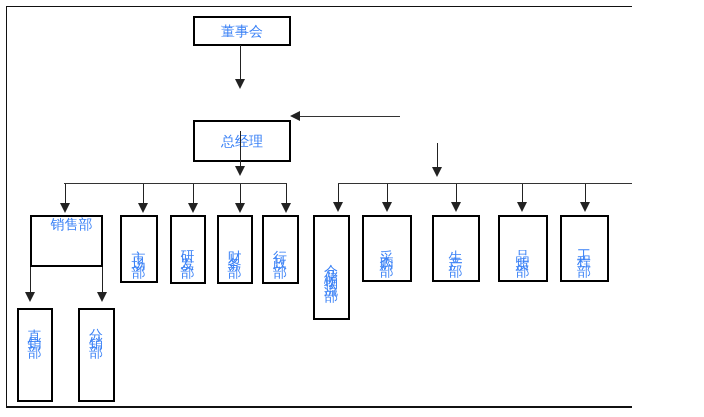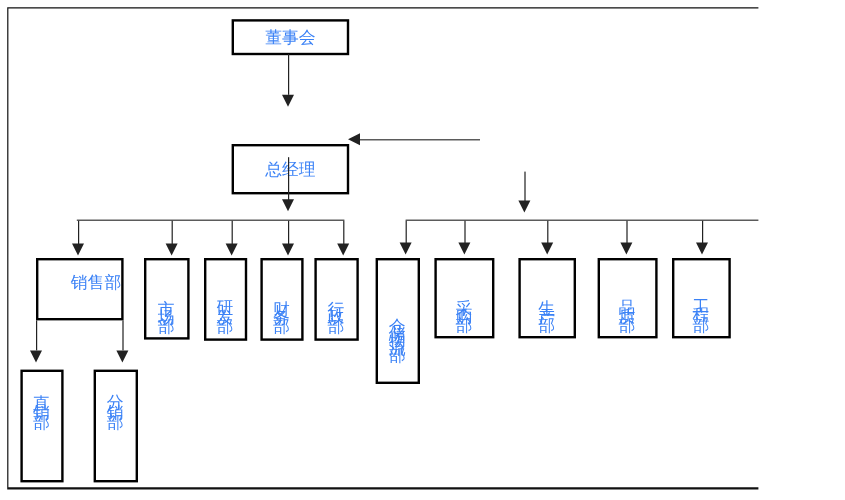--- a/index.html
+++ b/index.html
@@ -25,21 +25,21 @@
     border: 2px solid #000;
     background: #fff;
     box-sizing: border-box;
     display: flex;
     align-items: center;
     justify-content: center;
     font-size: 14px;
     line-height: 1;
     white-space: nowrap;
   }
-  .box.toplabel { align-items: flex-start; justify-content: flex-end; padding: 11px 0 0 10px; }
+  .box.toplabel { align-items: flex-start; justify-content: center; padding: 0 0 0 10px; }
   .vt {
     writing-mode: vertical-rl;
     text-orientation: upright;
     letter-spacing: 7px;
   }
   .vt.tight { letter-spacing: 6px; }
   .vt.wide  { letter-spacing: 8px; }
   .box.vtop { align-items: flex-start; padding-top: 7px; }
   .vl { position: absolute; width: 1px; background: #222; }
   .hl { position: absolute; height: 1px; background: #333; }

